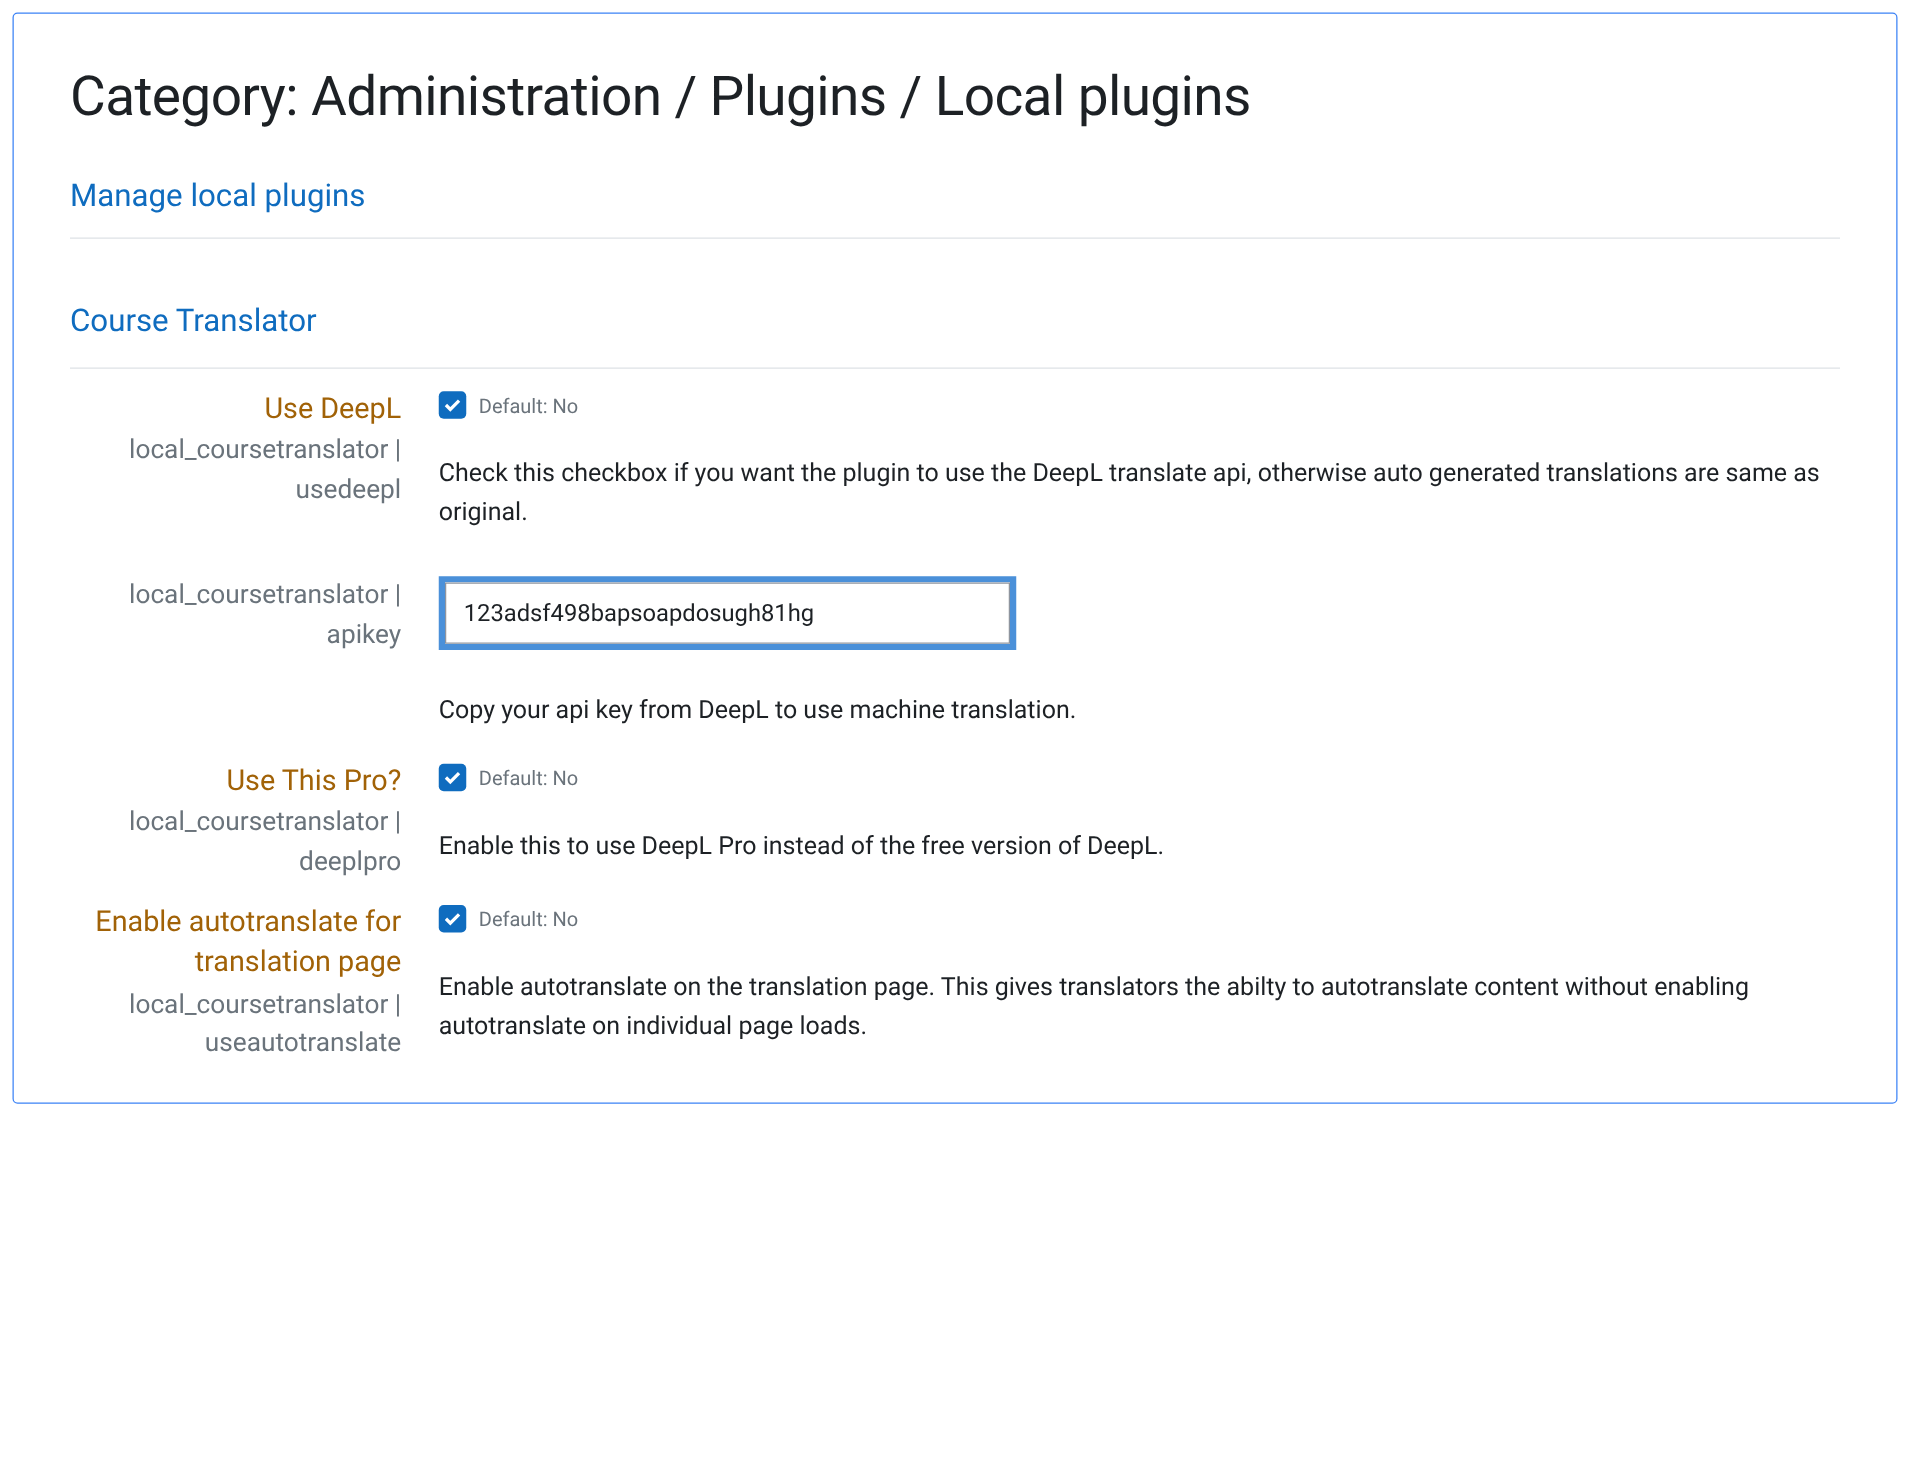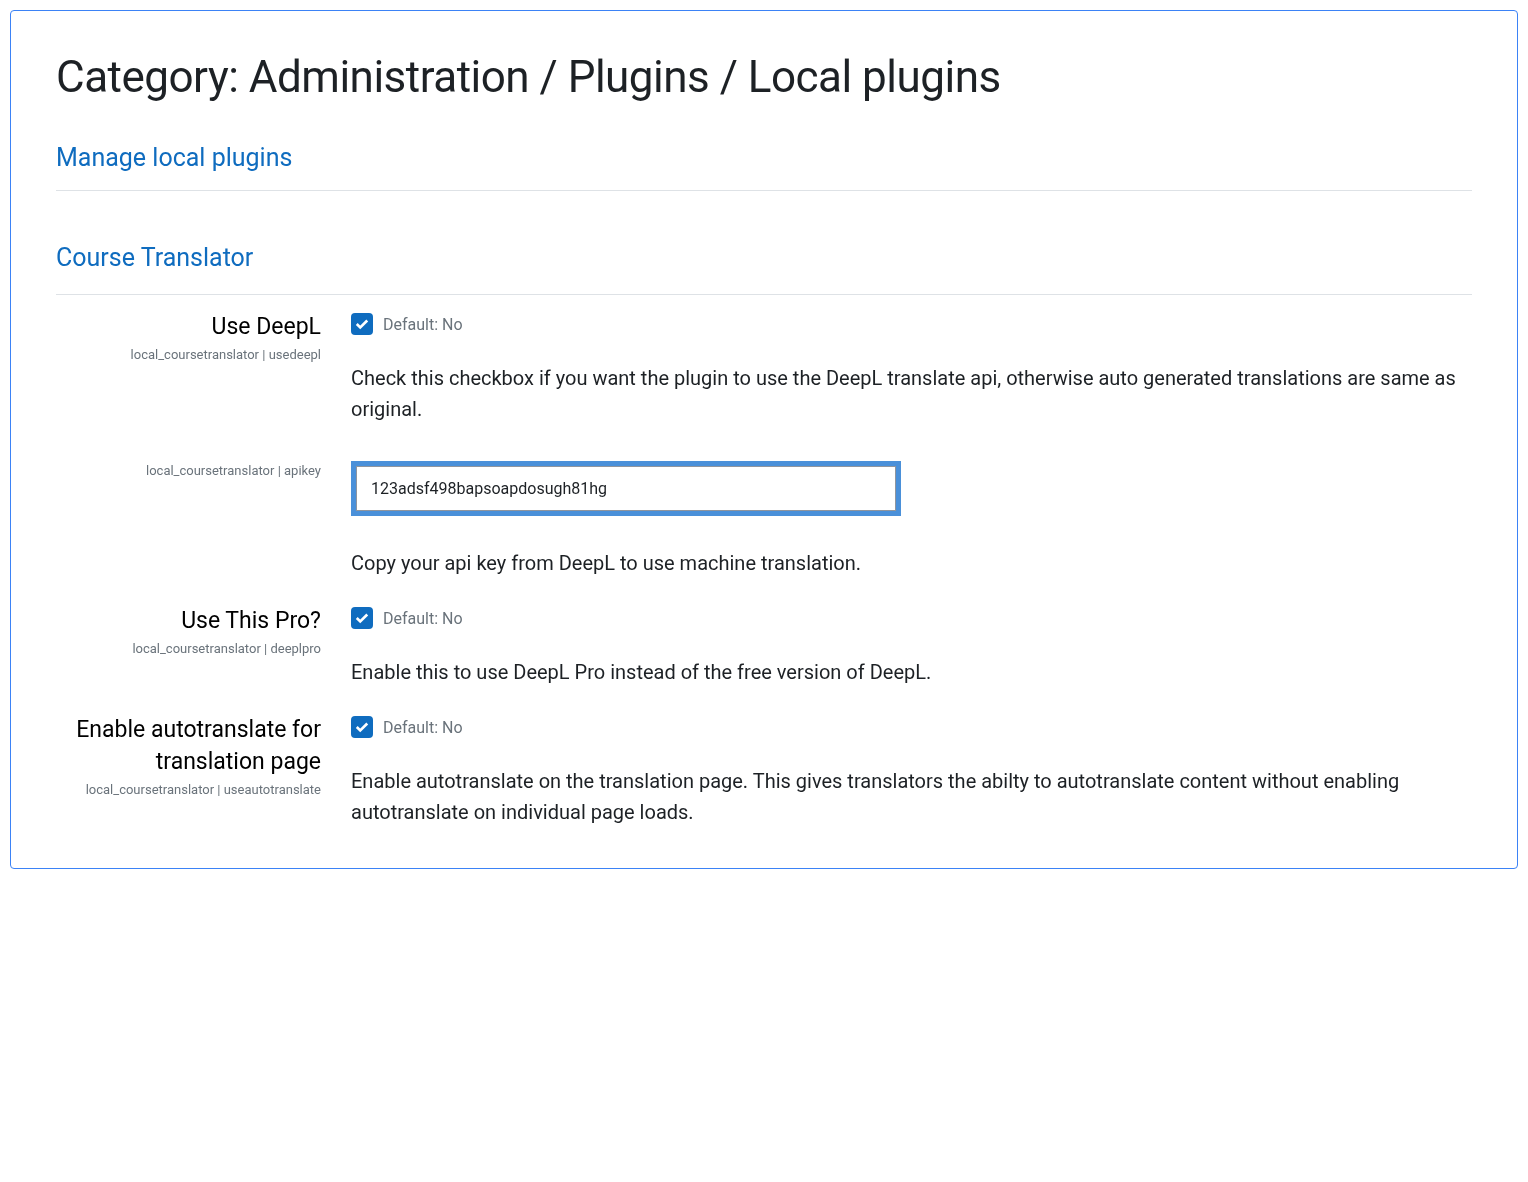--- a/index.html
+++ b/index.html
@@ -51,26 +51,26 @@
       align-items: flex-start;
     }
     .setting-label {
       width: 295px;
       text-align: right;
       padding-right: 30px;
       flex-shrink: 0;
     }
     .setting-label .label-text {
       font-size: 23px;
-      color: #000000;
+      color: #a16207;
       line-height: 1.4;
       display: block;
     }
     .setting-label .label-id {
-      font-size: 13px;
+      font-size: 21px;
       color: #6a737b;
       line-height: 1.5;
       display: block;
       margin-top: 2px;
     }
     .setting-control {
       flex: 1;
       padding-top: 2px;
     }
     .checkbox-wrapper {
@@ -109,22 +109,22 @@
     }
     .text-input-wrapper {
       border: 5px solid #4a90d9;
       display: inline-block;
       padding: 0;
       margin-bottom: 4px;
     }
     .text-input {
       border: 1px solid #8f959e;
       padding: 12px 14px;
-      font-size: 16px;
-      width: 540px;
+      font-size: 19px;
+      width: 452px;
       color: #1d2125;
       outline: none;
       font-family: inherit;
     }
     .spacer-row {
       padding-top: 24px;
     }
   </style>
 </head>
 <body>

